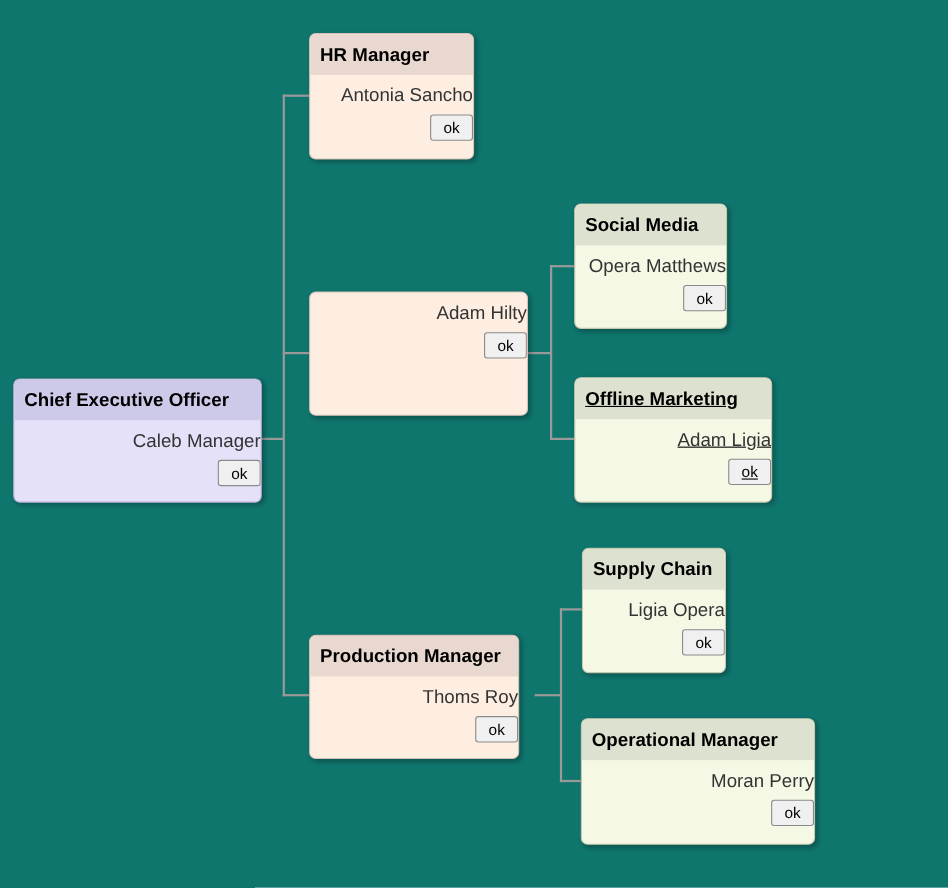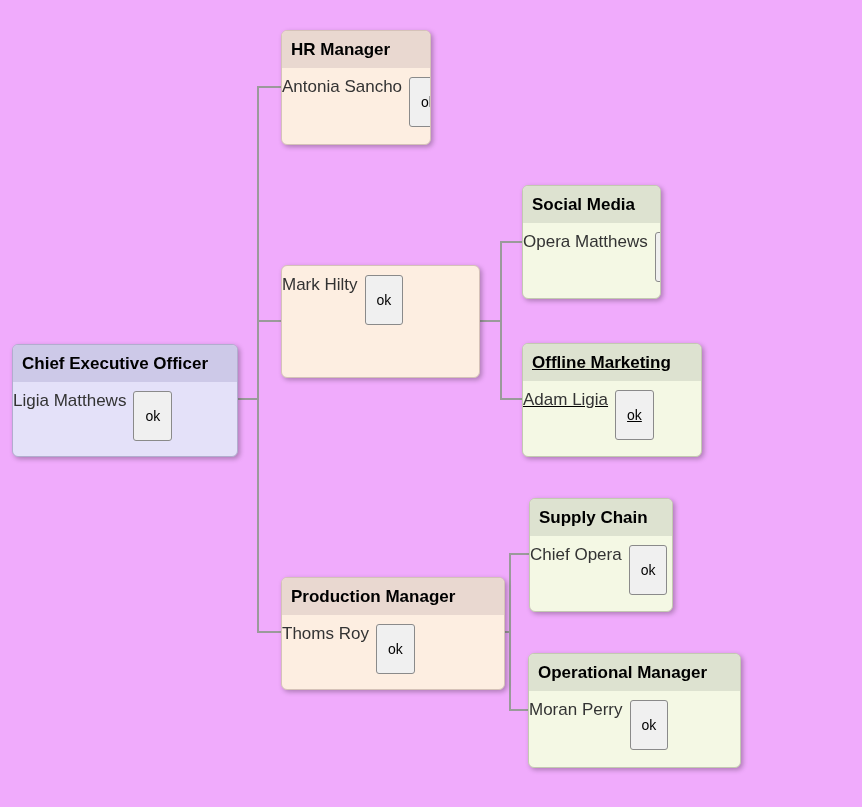--- a/index.html
+++ b/index.html
@@ -4,21 +4,21 @@
 <style>
   html, body {
     margin: 0;
     padding: 0;
     font-family: "Liberation Sans", sans-serif;
   }
   .canvas {
     position: relative;
     width: 862px;
     height: 807px;
-    background: #f0abfc;
+    background: #0f766e;
     overflow: hidden;
   }
   
   .line {
     position: absolute;
     background: #9a9a9a;
   }
   .line.h { height: 2px; }
   .line.v { width: 2px; }
   
@@ -39,38 +39,38 @@
     align-items: center;
     padding-left: 9px;
     font-size: 17px;
     font-weight: bold;
     color: #000000;
     white-space: nowrap;
   }
   .node-body {
     flex: 1 1 auto;
     display: flex;
-    flex-direction: row;
-    align-items: flex-start;
+    flex-direction: column;
+    align-items: flex-end;
     padding-top: 9px;
     gap: 7px;
   }
   .node-name {
     font-size: 17px;
     color: #333333;
     white-space: nowrap;
   }
   .ok-btn {
     font-family: "Liberation Sans", sans-serif;
     font-size: 14px;
     color: #000000;
     background: #f0f0f0;
     border: 1px solid #8a8a8a;
     border-radius: 3px;
-    padding: 15px 11px;
+    padding: 2px 11px;
     line-height: 18px;
     cursor: pointer;
   }
   
   .theme-purple { background: #e4e1f9; border-color: #b2adcf; }
   .theme-purple .node-header { background: #cdc9e8; }
   .theme-peach  { background: #fdeee1; border-color: #d5c2b8; }
   .theme-peach  .node-header { background: #e9d8d0; }
   .theme-green  { background: #f4f8e4; border-color: #c3c9b1; }
   .theme-green  .node-header { background: #dde2d0; }
@@ -107,50 +107,50 @@
   <div class="node theme-green" style="left:522px; top:185px; width:139px; height:114px;">
     <div class="node-header">Social Media</div>
     <div class="node-body">
       <div class="node-name">Opera Matthews</div>
       <button class="ok-btn">ok</button>
     </div>
   </div>
 
   <div class="node theme-peach" style="left:281px; top:265px; width:199px; height:113px;">
     <div class="node-body">
-      <div class="node-name">Mark Hilty</div>
+      <div class="node-name">Adam Hilty</div>
       <button class="ok-btn">ok</button>
     </div>
   </div>
 
   <div class="node theme-green" style="left:522px; top:343px; width:180px; height:114px;text-decoration:underline;">
     <div class="node-header">Offline Marketing</div>
     <div class="node-body">
       <div class="node-name">Adam Ligia</div>
       <button class="ok-btn">ok</button>
     </div>
   </div>
 
   <div class="node theme-purple" style="left:12px; top:344px; width:226px; height:113px;">
     <div class="node-header">Chief Executive Officer</div>
     <div class="node-body">
-      <div class="node-name">Ligia Matthews</div>
+      <div class="node-name">Caleb Manager</div>
       <button class="ok-btn">ok</button>
     </div>
   </div>
 
-  <div class="node theme-green" style="left:529px; top:498px; width:144px; height:114px;">
+  <div class="node theme-green" style="left:529px; top:498px; width:131px; height:114px;">
     <div class="node-header">Supply Chain</div>
     <div class="node-body">
-      <div class="node-name">Chief Opera</div>
+      <div class="node-name">Ligia Opera</div>
       <button class="ok-btn">ok</button>
     </div>
   </div>
 
-  <div class="node theme-peach" style="left:281px; top:577px; width:224px; height:113px;">
+  <div class="node theme-peach" style="left:281px; top:577px; width:191px; height:113px;">
     <div class="node-header">Production Manager</div>
     <div class="node-body">
       <div class="node-name">Thoms Roy</div>
       <button class="ok-btn">ok</button>
     </div>
   </div>
 
   <div class="node theme-green" style="left:528px; top:653px; width:213px; height:115px;">
     <div class="node-header">Operational Manager</div>
     <div class="node-body">

